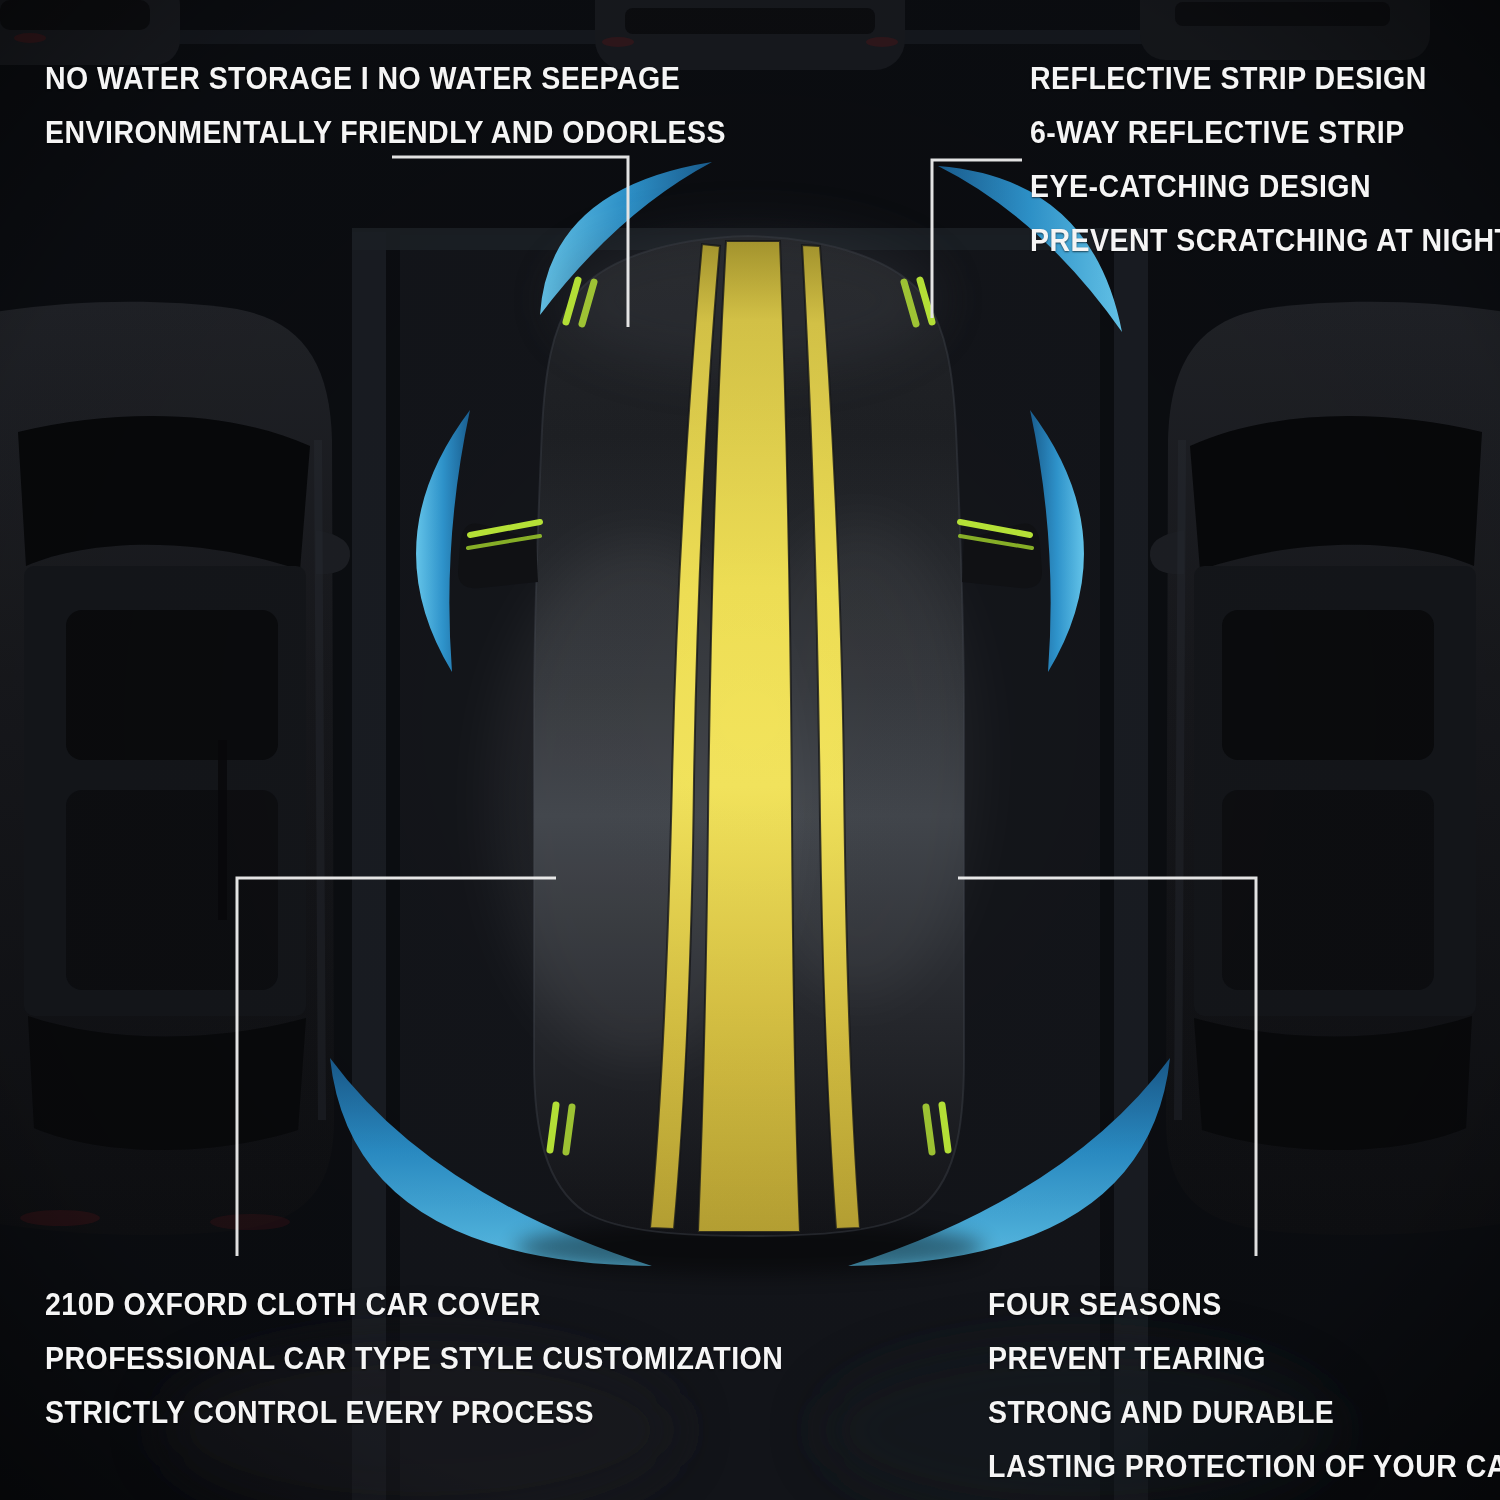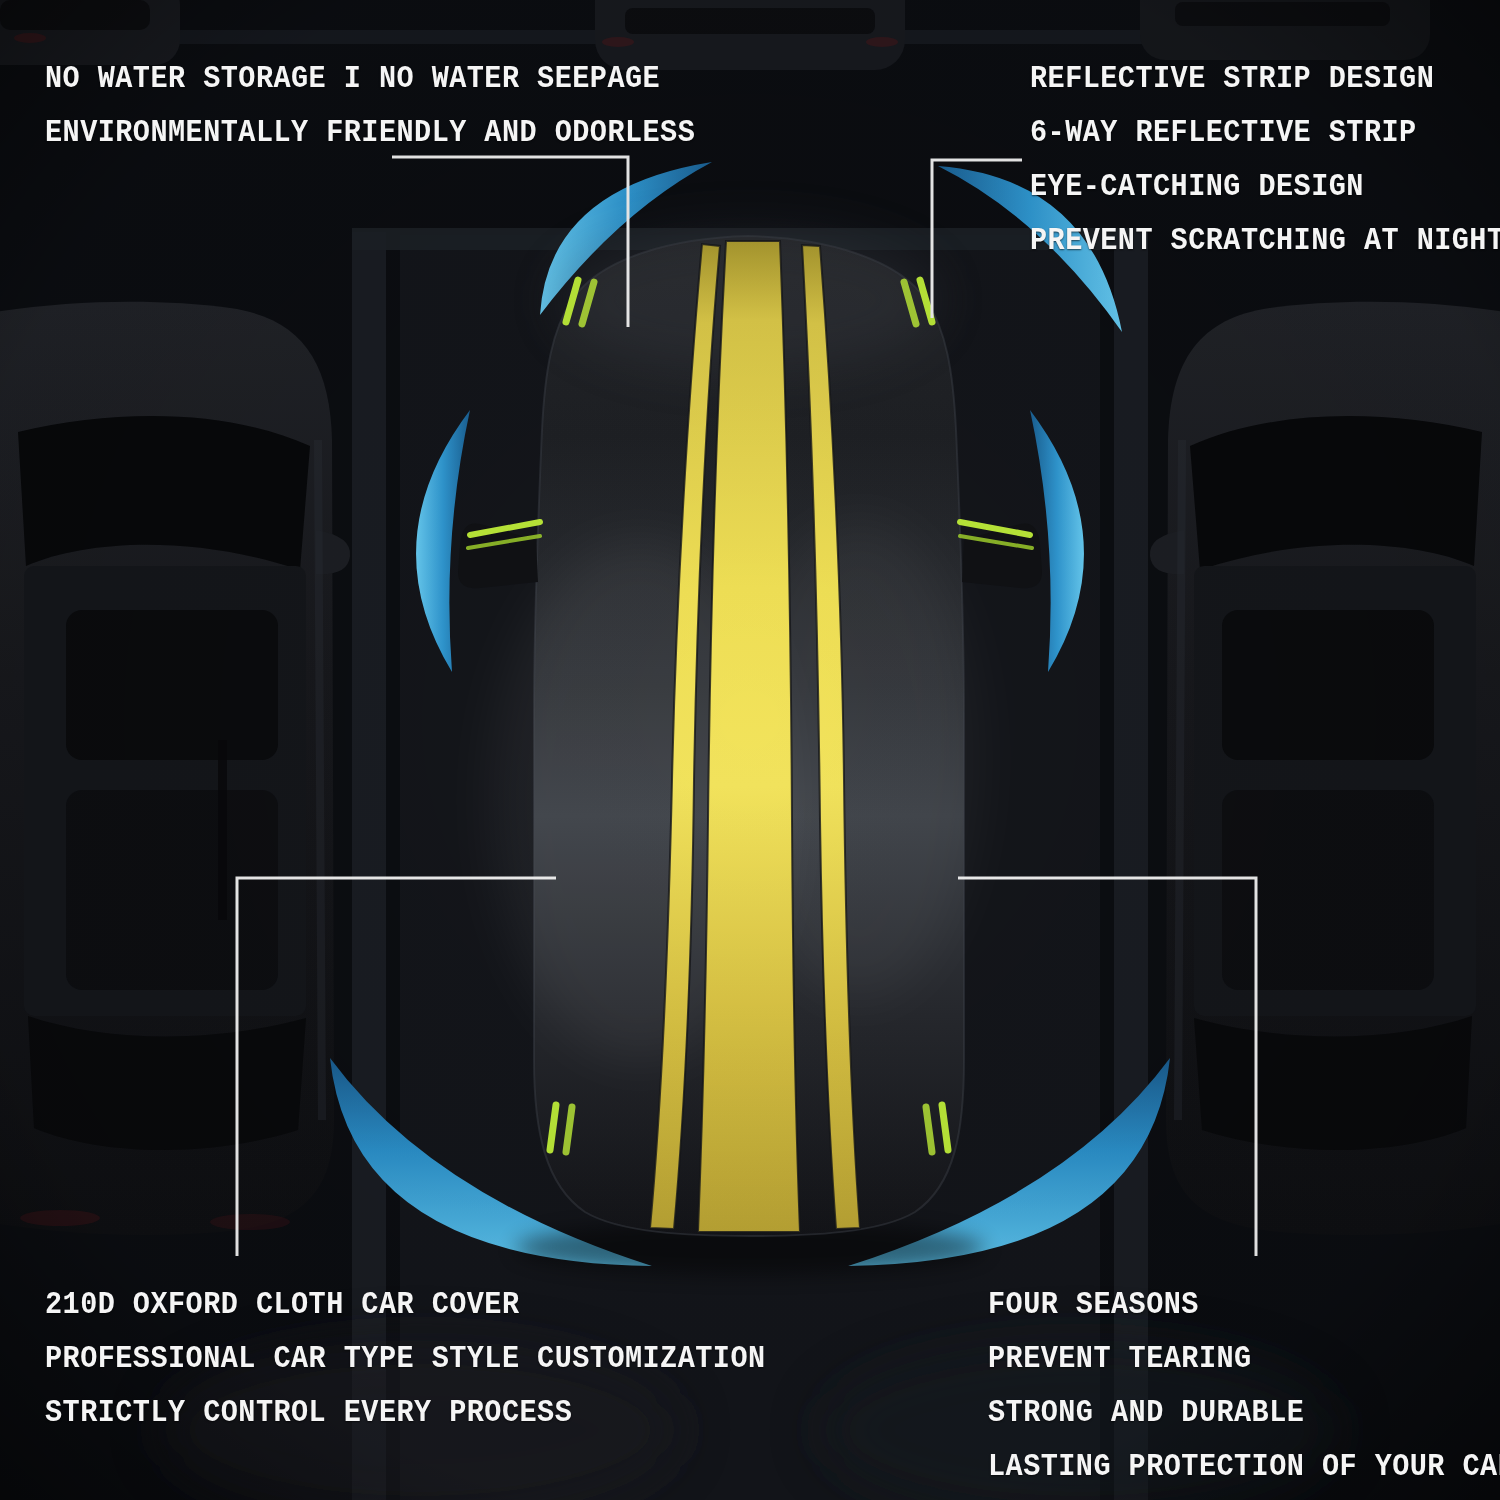--- a/index.html
+++ b/index.html
@@ -1,21 +1,21 @@
 <!DOCTYPE html>
 <html><head>
 <meta charset="utf-8">
 <style>
   html,body{margin:0;padding:0;background:#000;}
   .scene{
     position:relative;
     width:1500px;height:1500px;
     background:#0b0d11;
     overflow:hidden;
-    font-family:Liberation Mono, monospace;
+    font-family:Liberation Sans, sans-serif;
   }
   .scene svg{position:absolute;left:0;top:0;}
   .callout{
     position:absolute;
     color:#f5f5f5;
     font-weight:bold;
     font-size:31px;
     line-height:54px;
     letter-spacing:.5px;
     white-space:nowrap;

